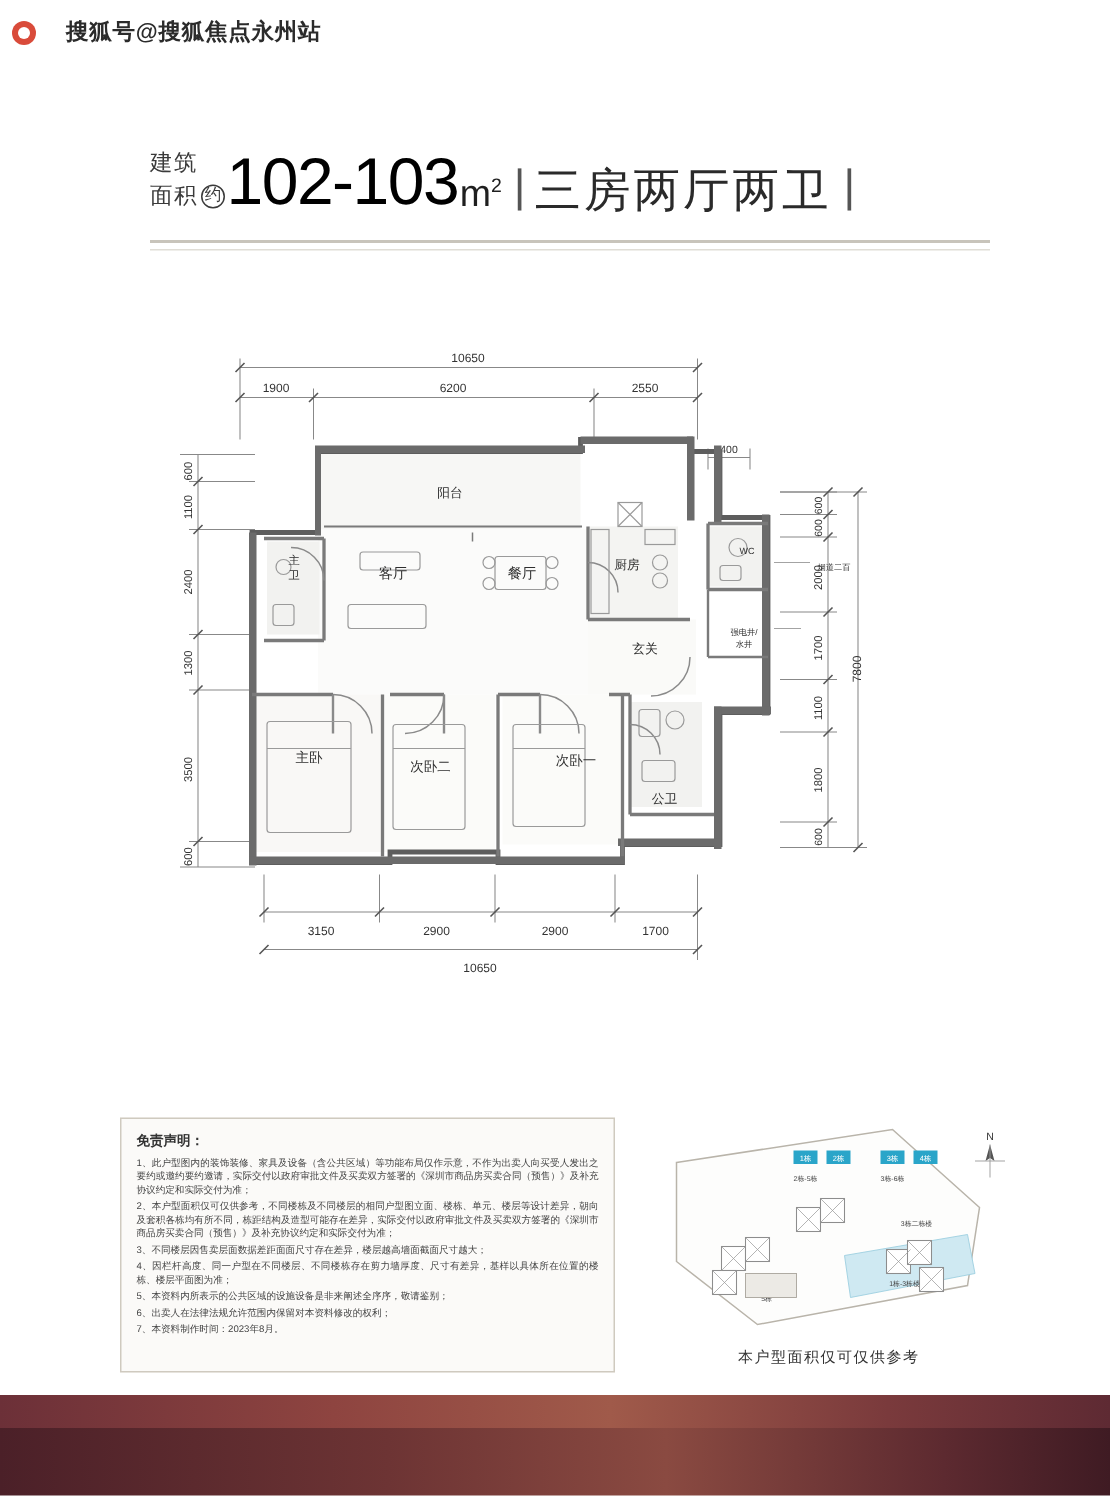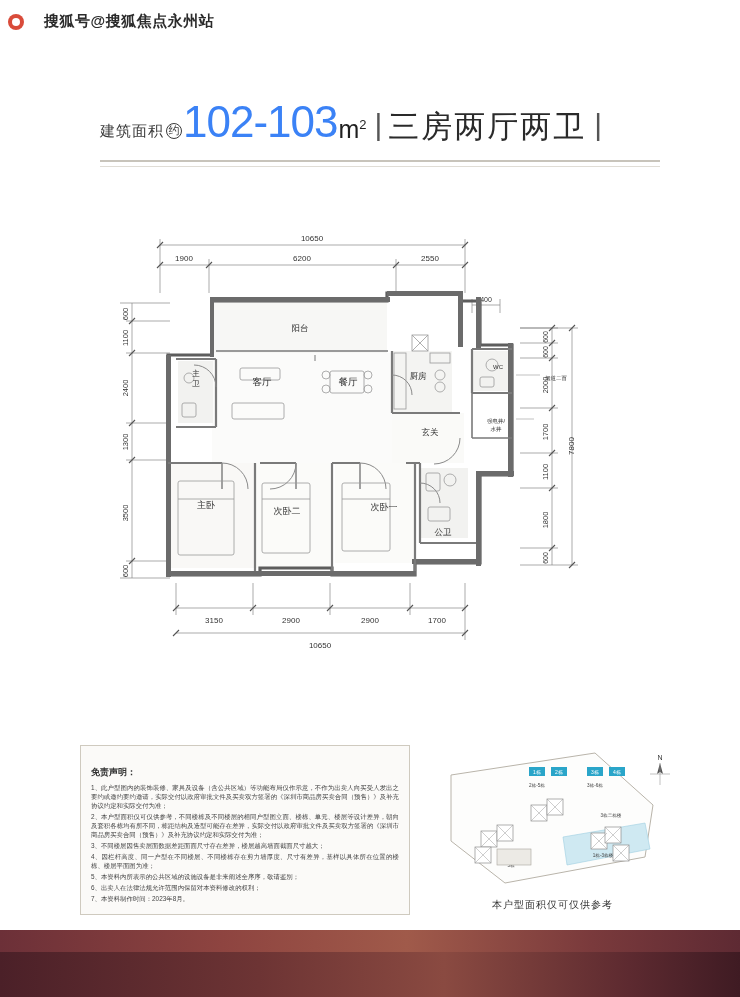--- a/index.html
+++ b/index.html
@@ -70,21 +70,21 @@
     width: 14px;
     height: 14px;
     line-height: 13px;
     text-align: center;
     display: inline-block;
     margin: 0 1px 5px 2px;
   }
   .title-main {
     font-size: 44px;
     line-height: 44px;
-    color: #3b82f6;
+    color: #000000;
     letter-spacing: -1px;
     font-family: "Liberation Sans", sans-serif;
   }
   .title-unit {
     font-size: 25px;
     line-height: 30px;
     color: #1f1f1f;
     margin-left: 1px;
   }
   .title-unit sup { font-size: 13px; }
@@ -135,21 +135,21 @@
     top: 745px;
     left: 80px;
     width: 330px;
     height: 170px;
     border: 1px solid #cfcabf;
     background: #fbfaf8;
     padding: 8px 10px;
     box-sizing: border-box;
   }
   .disclaimer h4 {
-    margin: 12px 0 4px 0;
+    margin: 0 0 4px 0;
     font-size: 9px;
     font-weight: bold;
     color: #333;
   }
   .disclaimer p {
     margin: 0 0 2px 0;
     font-size: 6.4px;
     line-height: 9px;
     color: #444;
     text-align: justify;
@@ -209,21 +209,21 @@
 </style>
 </head>
 <body>
 
 <div class="watermark">
   <span class="wm-logo"></span>
   <span>搜狐号@搜狐焦点永州站</span>
 </div>
 
 <div class="title-block">
-  <div style="display:flex;flex-direction:row;justify-content:center;">
+  <div style="display:flex;flex-direction:column;justify-content:center;">
     <span class="title-small">建筑</span>
     <span class="title-small">面积</span>
   </div>
   <span class="title-about">约</span>
   <span class="title-main">102-103</span>
   <span class="title-unit">
     <span>m</span><sup>2</sup>
   </span>
   <span class="title-sep">|</span>
   <span class="title-rooms">三房两厅两卫</span>

